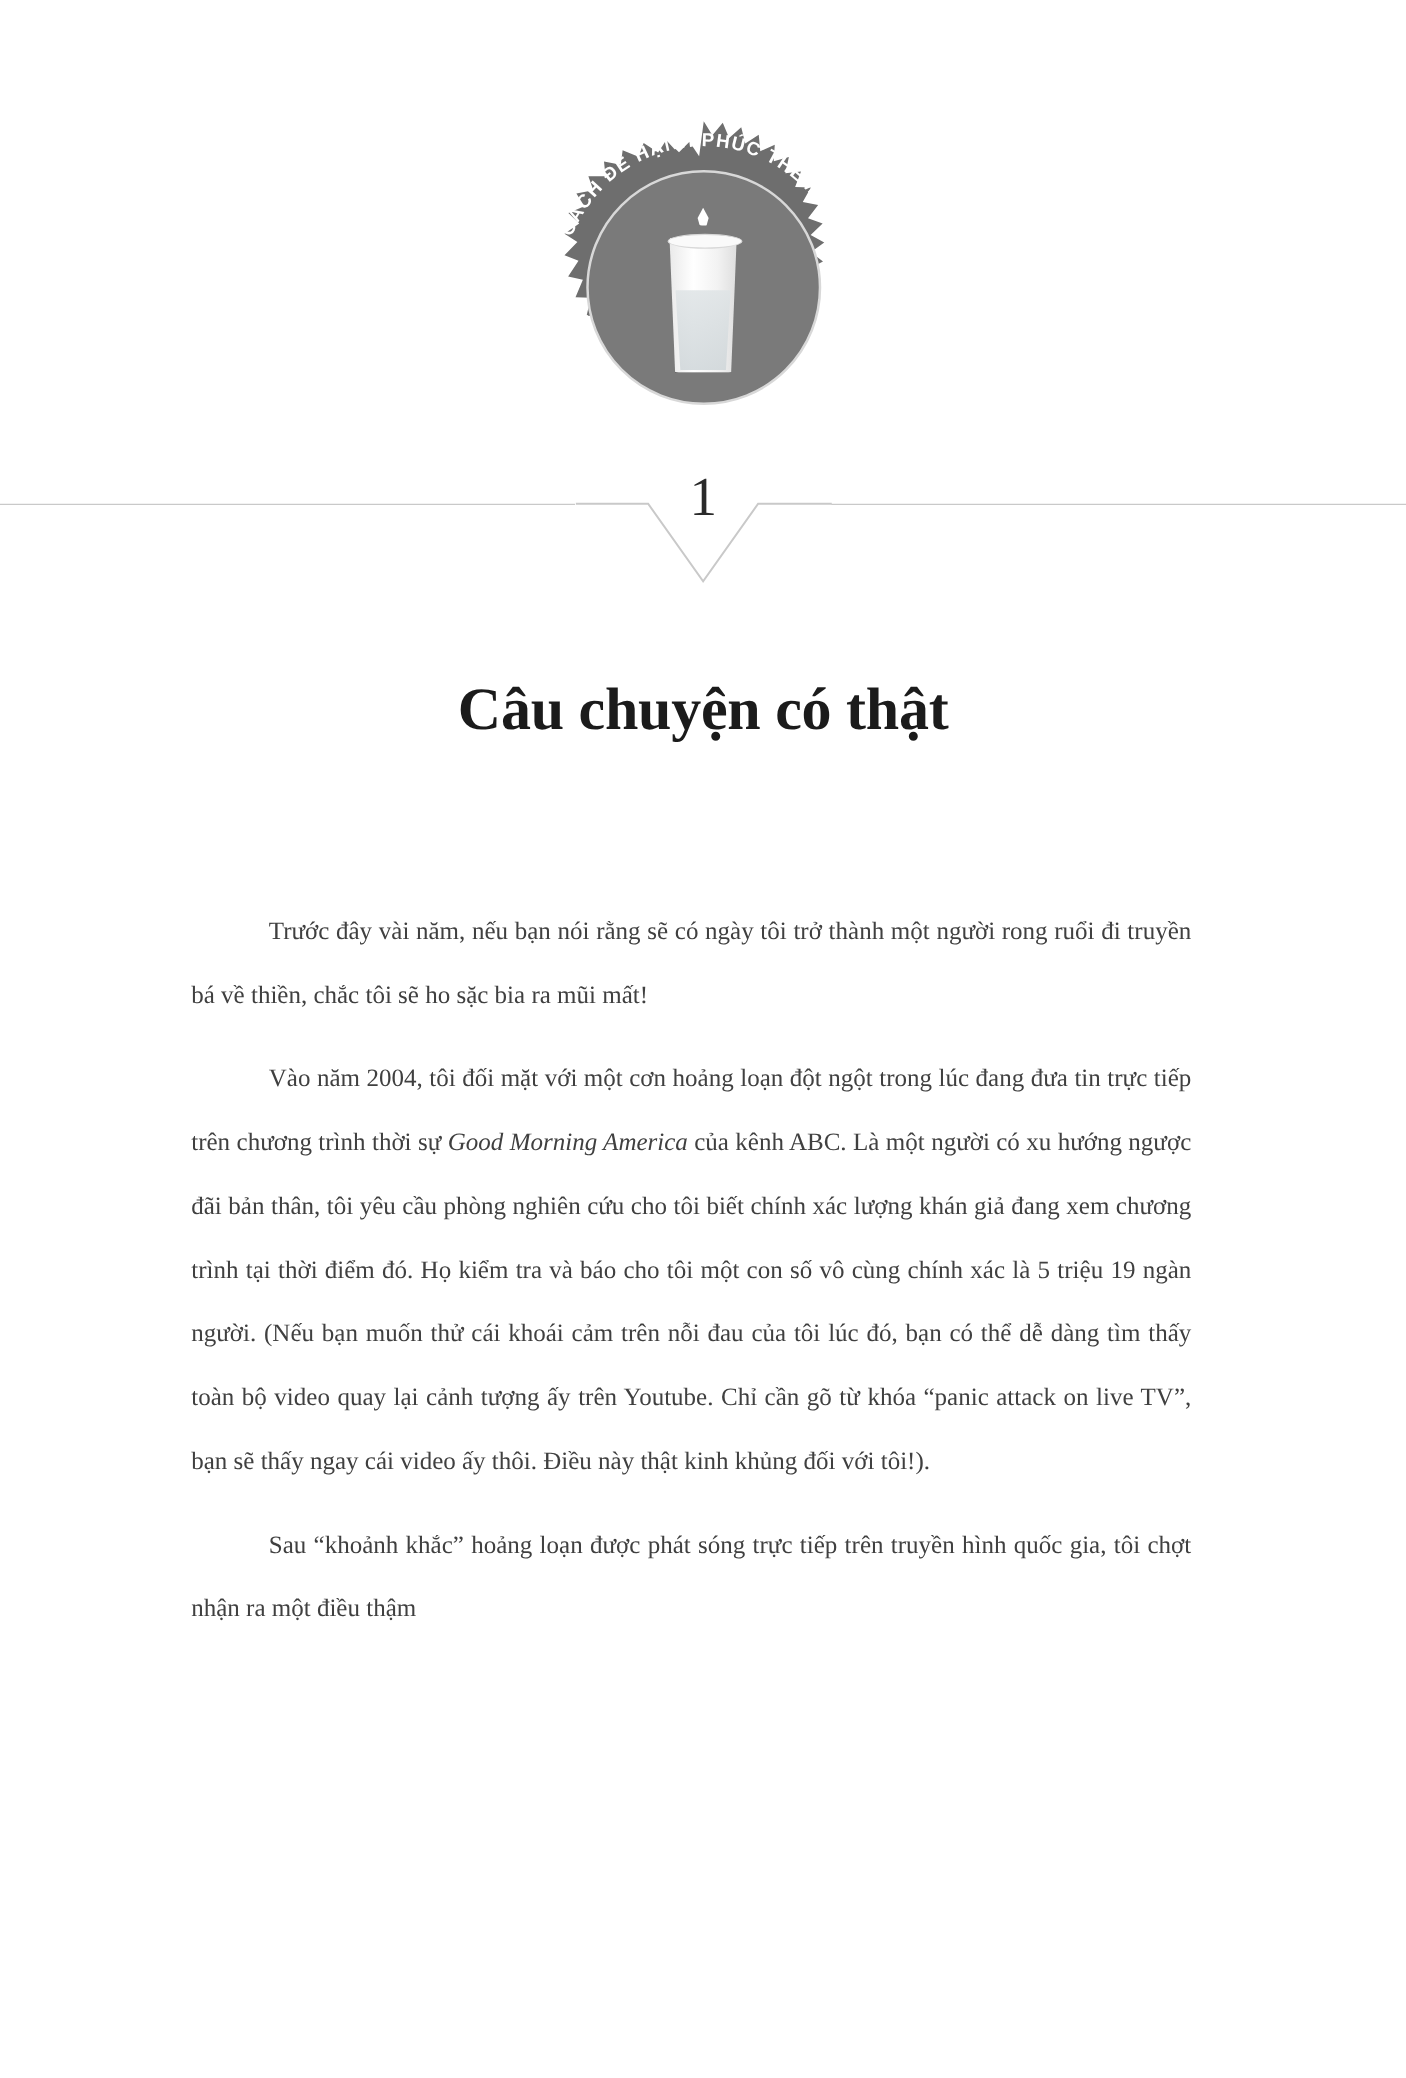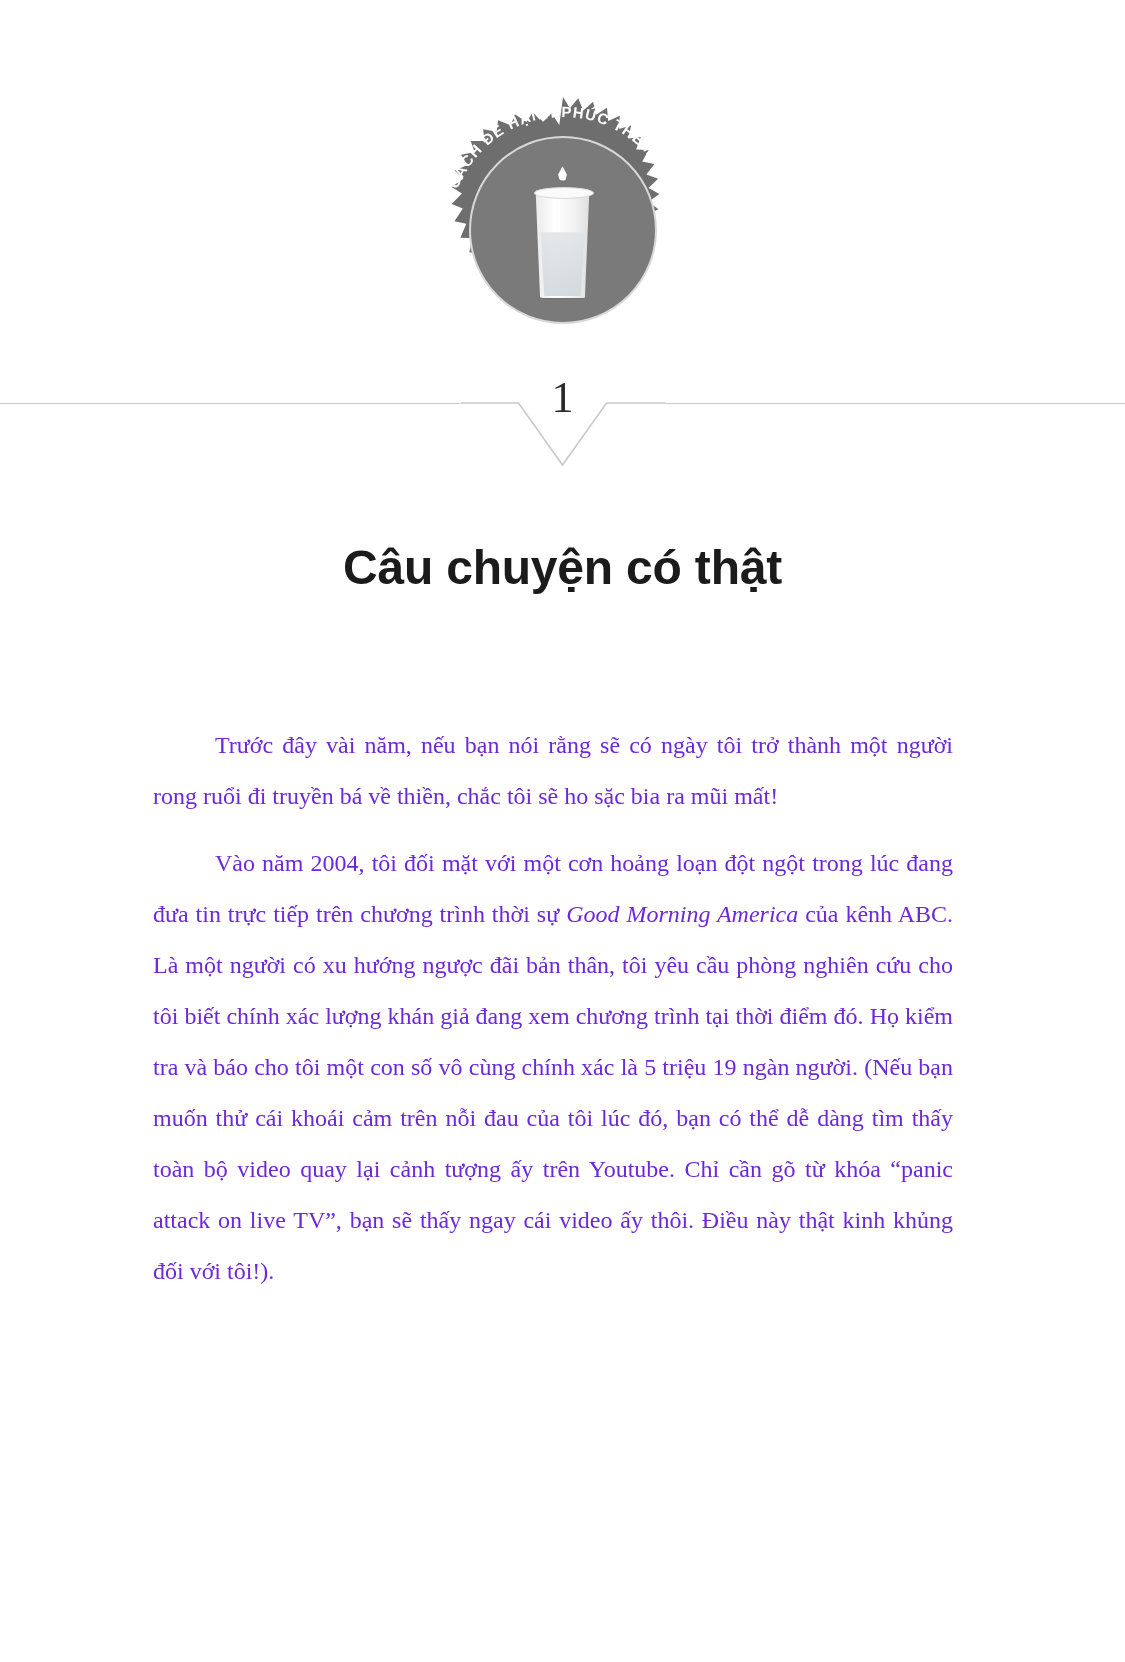--- a/index.html
+++ b/index.html
@@ -141,37 +141,37 @@
     line-height: 1;
   }
 
   
   .chapter-title {
     position: absolute;
     top: 508px;
     left: 0;
     width: 1125px;
     text-align: center;
-    font-family: Liberation Sans, sans-serif;
+    font-family: Liberation Serif, serif;
     font-weight: 700;
     font-size: 48px;
     letter-spacing: -0.2px;
     color: #1b1b1b;
   }
 
   
   .body-text {
     position: absolute;
     top: 720px;
     left: 153px;
     width: 800px;
     font-family: "Liberation Serif", serif;
-    font-size: 24px;
+    font-size: 20px;
     line-height: 51px;
-    color: #6d28d9;
+    color: #404040;
     text-align: justify;
     text-justify: inter-word;
   }
   .body-text p {
     margin: 0;
     text-indent: 62px;
   }
   .body-text p + p { margin-top: 16px; }
   .body-text em { font-style: italic; }
 </style>
@@ -216,15 +216,16 @@
       </svg>
       <div class="chapter-num">1</div>
     </div>
   </div>
 
   <h1 class="chapter-title">Câu chuyện có thật</h1>
 
   <div class="body-text">
     <p>Trước đây vài năm, nếu bạn nói rằng sẽ có ngày tôi trở thành một người rong ruổi đi truyền bá về thiền, chắc tôi sẽ ho sặc bia ra mũi mất!</p>
     <p><span>Vào năm 2004, tôi đối mặt với một cơn hoảng loạn đột ngột trong lúc đang đưa tin trực tiếp trên chương trình thời sự <em>Good Morning America</em> của kênh ABC. Là một người có xu hướng ngược đãi bản thân, tôi yêu cầu phòng nghiên cứu cho tôi biết chính xác lượng khán giả đang xem chương trình tại thời điểm đó. Họ kiểm tra và báo cho tôi một con số vô cùng chính xác là 5 triệu 19 ngàn người. (Nếu bạn muốn thử cái khoái cảm trên nỗi đau của tôi lúc đó, bạn có thể dễ dàng tìm thấy toàn bộ video quay lại cảnh tượng ấy trên Youtube. Chỉ cần gõ từ khóa “panic attack on live TV”, bạn sẽ thấy ngay cái video ấy thôi. Điều này thật kinh khủng đối với tôi!).</span></p>
+    <p>Sau “khoảnh khắc” hoảng loạn được phát sóng trực tiếp trên truyền hình quốc gia, tôi chợt nhận ra một điều thậm</p>
   </div>
 
 </div>
 
 </body></html>

